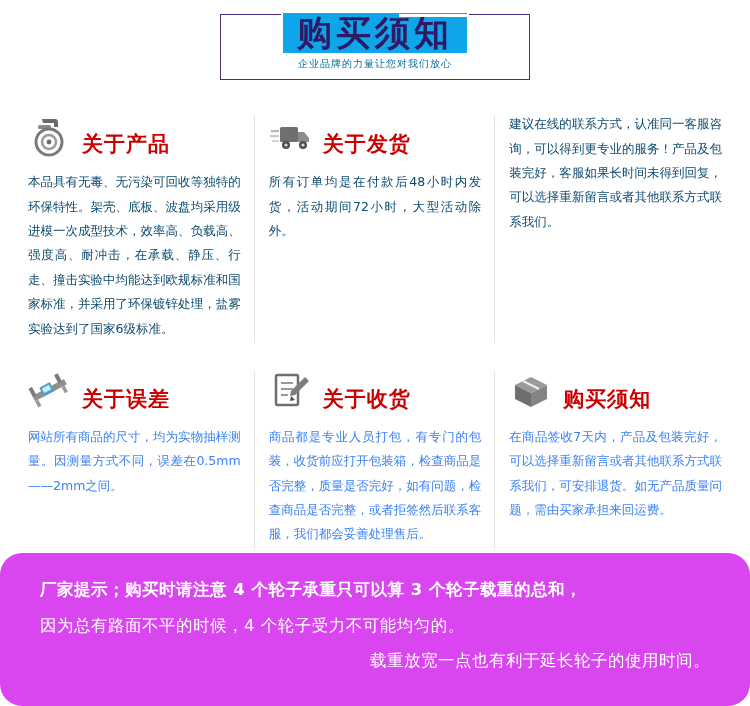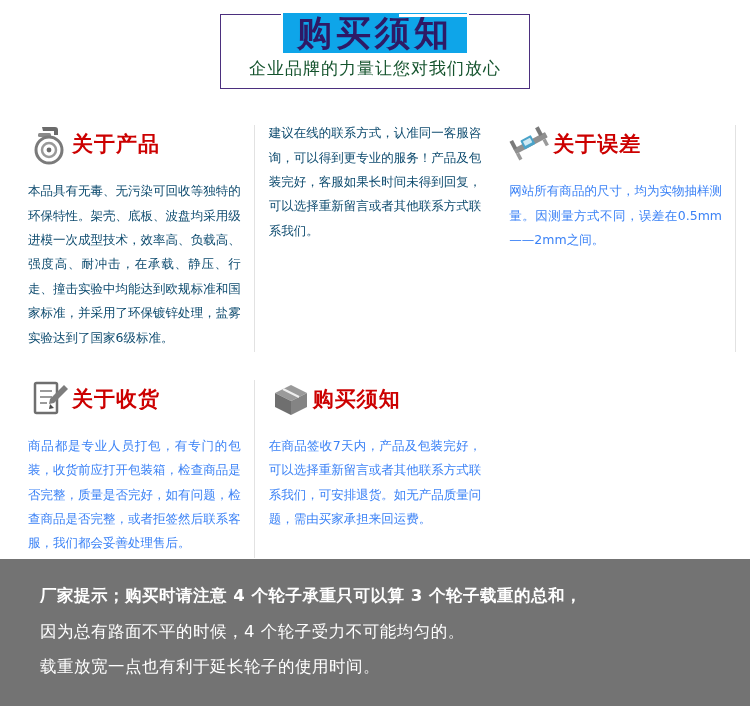--- a/index.html
+++ b/index.html
@@ -42,22 +42,22 @@
     letter-spacing: 4px;
     color: #2e1a66;
     line-height: 1.15;
     position: relative;
     top: -12px;
     background: #0ea5e9;
     display: inline-block;
     padding: 0 14px;
   }
   .header-sub {
-    font-size: 17px;
-    color: #14532d;
+    font-size: 10px;
+    color: #0369a1;
     letter-spacing: 1px;
     margin-top: -8px;
   }
   .header-box::before,
   .header-box::after {
     content: "";
     position: absolute;
     top: -1px;
     width: 70px;
     height: 3px;
@@ -85,21 +85,22 @@
     content: "";
     position: absolute;
     right: 0;
     top: 14px;
     bottom: 14px;
     width: 1px;
     background: #e2e2e2;
   }
   .card-head {
     display: flex;
-    align-items: center;
+    align-items: flex-end;
+    gap: 10px;
     margin-bottom: 12px;
     height: 46px;
   }
   .card-icon {
     width: 44px;
     height: 44px;
     flex: 0 0 44px;
     display: flex;
     align-items: center;
     justify-content: center;
@@ -118,33 +119,34 @@
     text-align: justify;
   }
   .row2 .card-body { color: #3b82f6; }
 
   
   .notice {
     position: absolute;
     left: 0;
     bottom: 0;
     width: 750px;
-    background: #737373;
+    background: #d946ef;
     color: #ffffff;
     padding: 24px 40px 26px 40px;
     box-sizing: border-box;
+    border-radius: 22px;
   }
   .notice p {
     margin: 0 0 10px 0;
     font-size: 16.5px;
     line-height: 1.55;
     letter-spacing: 0.5px;
     font-family: "DejaVu Sans", "Liberation Sans", sans-serif;
   }
-  .notice p:last-child { margin-bottom: 0; }
+  .notice p:last-child { margin-bottom: 6px; text-align: right; }
   .notice .lead { font-weight: bold; }
 </style>
 </head>
 <body>
 
 <div class="page">
 
   <div class="header">
     <div class="header-box">
       <div class="header-title">购买须知</div>
@@ -163,20 +165,39 @@
             <circle cx="21" cy="28" r="13" fill="none" stroke="#7a7a7a" stroke-width="3"></circle>
             <circle cx="21" cy="28" r="7" fill="none" stroke="#9a9a9a" stroke-width="2.5"></circle>
             <circle cx="21" cy="28" r="2.4" fill="#6b6b6b"></circle>
           </svg>
         </span>
         <span class="card-title">关于产品</span>
       </div>
       <div class="card-body">本品具有无毒、无污染可回收等独特的环保特性。架壳、底板、波盘均采用级进模一次成型技术，效率高、负载高、强度高、耐冲击，在承载、静压、行走、撞击实验中均能达到欧规标准和国家标准，并采用了环保镀锌处理，盐雾实验达到了国家6级标准。</div>
     </div>
 
+    <div class="card sep-right row1">
+      <div class="card-head">
+        <span class="card-icon">
+          <svg width="44" height="44" viewBox="0 0 44 44" aria-hidden="true">
+            <rect x="11" y="13" width="18" height="15" rx="1.5" fill="#6f6f6f"></rect>
+            <path d="M29 18 h6 l5 6 v4 h-11 z" fill="#8d8d8d"></path>
+            <rect x="2" y="16" width="8" height="2.2" fill="#b5b5b5"></rect>
+            <rect x="1" y="21" width="9" height="2.2" fill="#c7c7c7"></rect>
+            <rect x="3" y="26" width="7" height="2.2" fill="#d4d4d4"></rect>
+            <circle cx="17" cy="31" r="4" fill="#4f4f4f"></circle>
+            <circle cx="17" cy="31" r="1.6" fill="#d9d9d9"></circle>
+            <circle cx="34" cy="31" r="4" fill="#4f4f4f"></circle>
+            <circle cx="34" cy="31" r="1.6" fill="#d9d9d9"></circle>
+          </svg>
+        </span>
+        <span class="card-title">关于发货</span>
+      </div>
+      <div class="card-body">所有订单均是在付款后48小时内发货，活动期间72小时，大型活动除外。</div>
+    </div>
 
     <div class="card row1">
       <div class="card-body">建议在线的联系方式，认准同一客服咨询，可以得到更专业的服务！产品及包装完好，客服如果长时间未得到回复，可以选择重新留言或者其他联系方式联系我们。</div>
     </div>
 
     <div class="card sep-right row2">
       <div class="card-head">
         <span class="card-icon">
           <svg width="44" height="44" viewBox="0 0 44 44" aria-hidden="true">
             <g transform="rotate(-28 22 22)">

